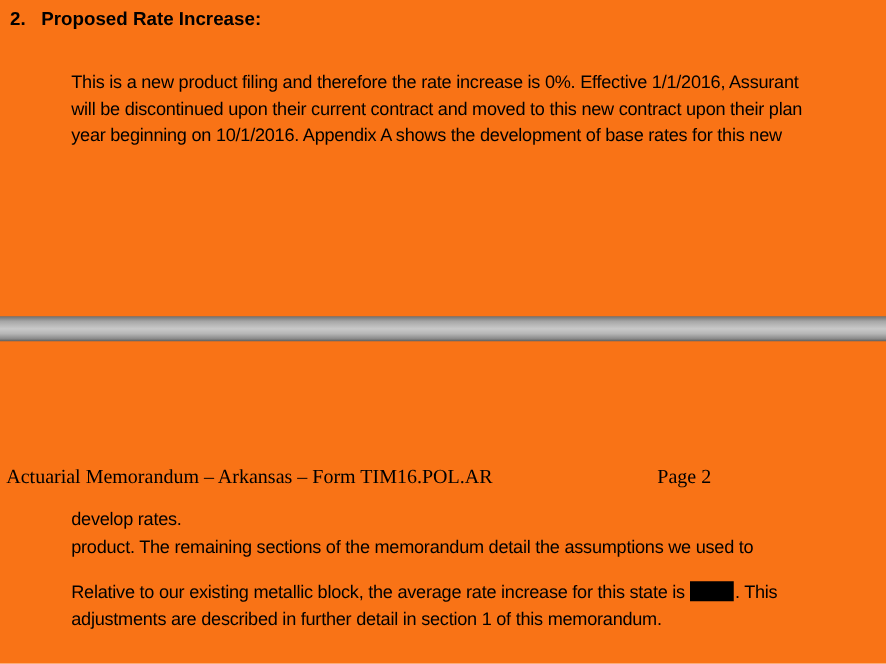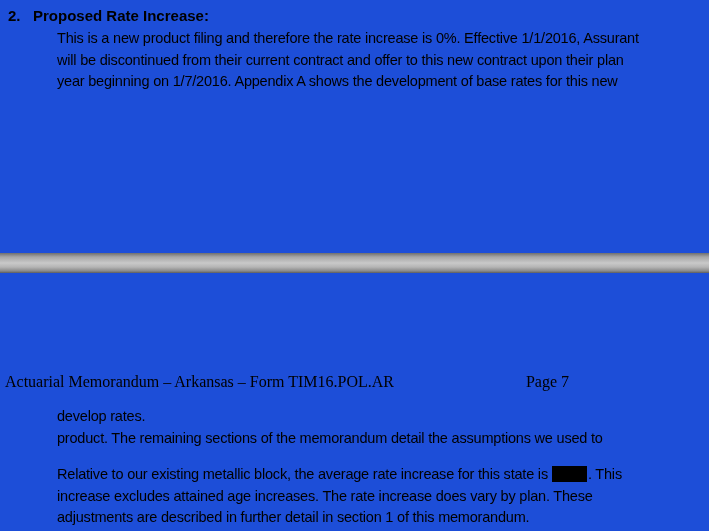--- a/index.html
+++ b/index.html
@@ -4,21 +4,21 @@
 <style>
   html, body {
     margin: 0;
     padding: 0;
     background: #ffffff;
   }
   .viewport {
     position: relative;
     width: 709px;
     height: 531px;
-    background: #1d4ed8;
+    background: #f97316;
     overflow: hidden;
     font-family: "Liberation Sans", sans-serif;
     color: #000000;
   }
 
   
   .heading {
     position: absolute;
     top: 5px;
     left: 8px;
@@ -34,21 +34,21 @@
 
   
   .para {
     position: absolute;
     left: 57px;
     font-size: 14.5px;
     letter-spacing: -0.2px;
     line-height: 21.5px;
   }
   .para .line { white-space: nowrap; }
-  .p1 { top: 28px; }
+  .p1 { top: 56px; }
   .p2 { top: 406px; }
   .p3 { top: 464px; }
 
   
   .page-break {
     position: absolute;
     top: 253px;
     left: 0;
     width: 709px;
     height: 20px;
@@ -91,35 +91,34 @@
 <body>
 
 <div class="viewport">
 
   <div class="heading">
     <span class="h-num">2.</span><span class="h-txt">Proposed Rate Increase:</span>
   </div>
 
   <div class="para p1">
     <div class="line">This is a new product filing and therefore the rate increase is 0%. Effective 1/1/2016, Assurant</div>
-    <div class="line">will be discontinued from their current contract and offer to this new contract upon their plan</div>
-    <div class="line">year beginning on 1/7/2016. Appendix A shows the development of base rates for this new</div>
+    <div class="line">will be discontinued upon their current contract and moved to this new contract upon their plan</div>
+    <div class="line">year beginning on 10/1/2016. Appendix A shows the development of base rates for this new</div>
   </div>
 
   <div class="page-break"></div>
 
   <div class="footer">
     <span>Actuarial Memorandum – Arkansas – Form TIM16.POL.AR</span>
-    <span>Page 7</span>
+    <span>Page 2</span>
   </div>
 
   <div class="para p2">
     <div class="line">develop rates.</div>
     <div class="line">product. The remaining sections of the memorandum detail the assumptions we used to</div>
   </div>
 
   <div class="para p3">
     <div class="line"><span>Relative to our existing metallic block, the average rate increase for this state is</span><span class="redaction"></span><span>. This</span></div>
-    <div class="line">increase excludes attained age increases. The rate increase does vary by plan. These</div>
     <div class="line">adjustments are described in further detail in section 1 of this memorandum.</div>
   </div>
 
 </div>
 
 </body></html>

